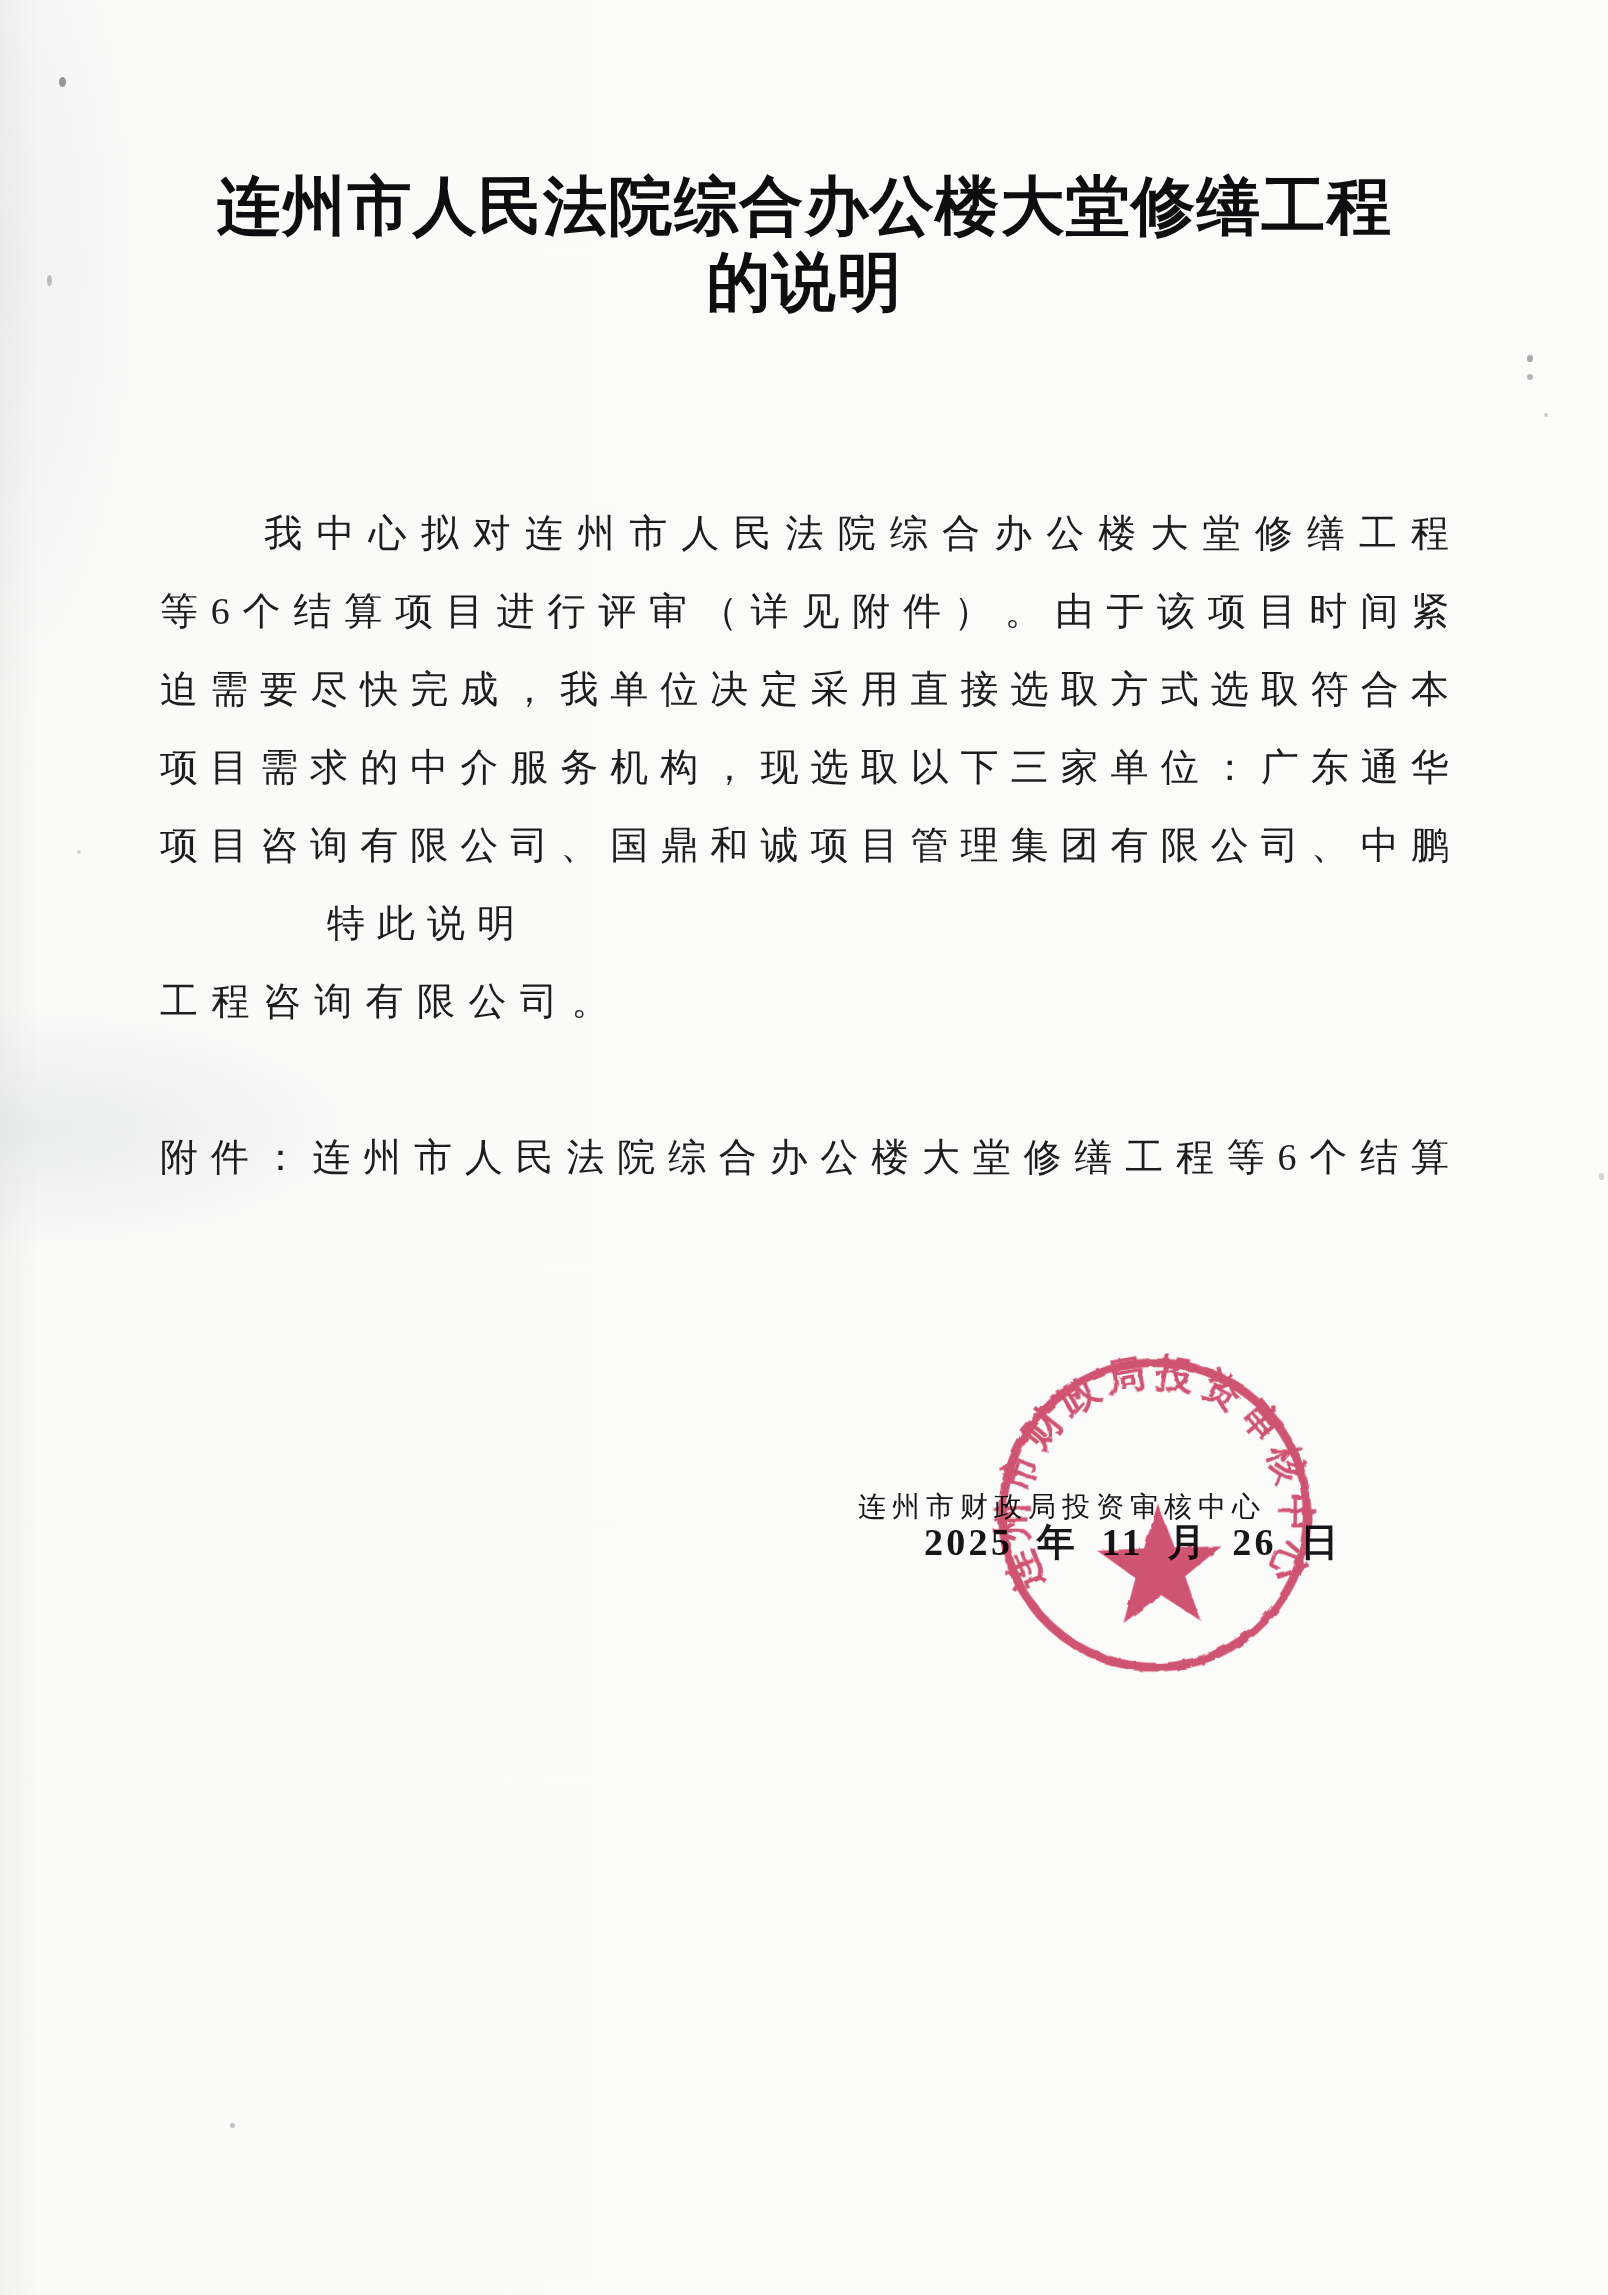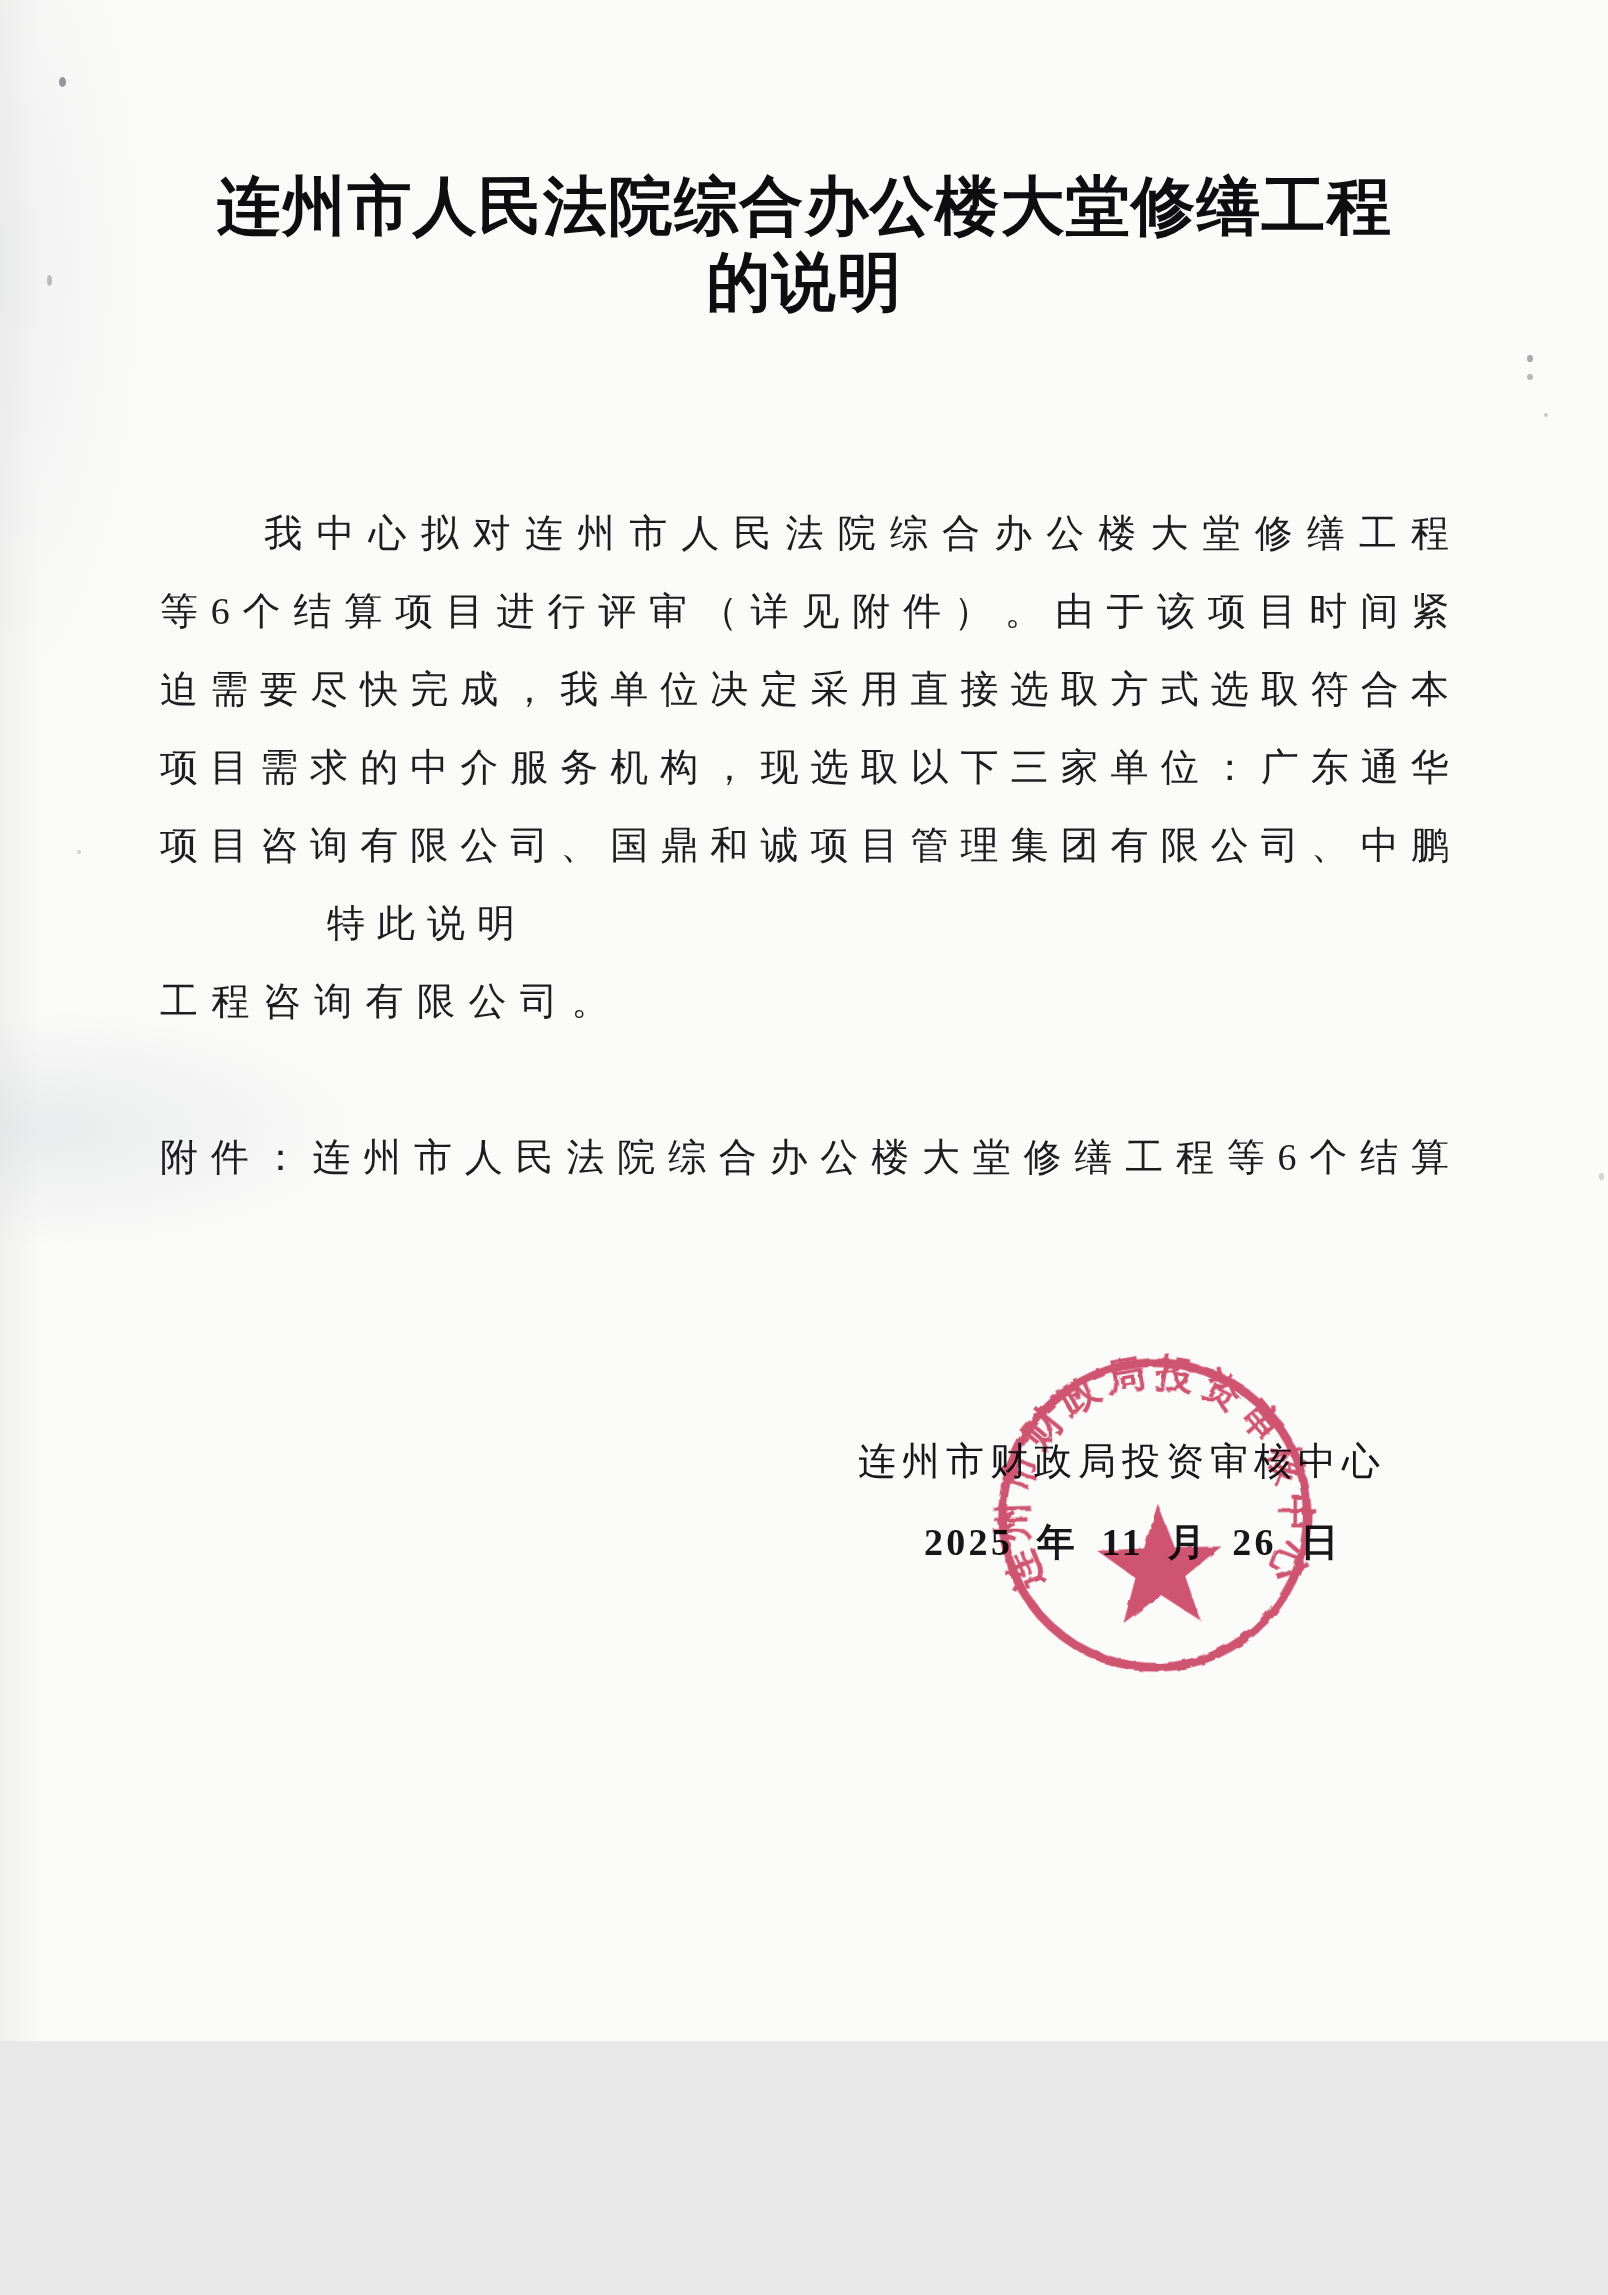--- a/index.html
+++ b/index.html
@@ -1,18 +1,18 @@
 <!DOCTYPE html>
 <html style="font-size:10.7px"><head>
 <meta charset="utf-8">
 <style>
   html,body{margin:0;padding:0;background:#e8e8e8;}
   .page{
     position:relative;
-    width:1609px;height:2041px;
+    width:1609px;height:2295px;
     background:
       radial-gradient(ellipse 468px 174px at 40px 1129px, rgba(205,208,212,.35), rgba(205,208,212,0) 70%),
       radial-gradient(ellipse 200px 601px at 0px 267px, rgba(210,212,215,.25), rgba(210,212,215,0) 75%),
       linear-gradient(90deg,#f1f1f0 0px,#fafaf9 40px,#fbfbfa 100%);
     overflow:hidden;
     font-family:"Liberation Serif",serif;
     color:#1b1b1d;
   }
 
   
@@ -33,22 +33,22 @@
     color:#1d1d20;
   }
   .line{height:78px;white-space:nowrap;}
   .line.fill{display:flex;justify-content:space-between;white-space:normal;}
   .line.plain{letter-spacing:13.4px;}
   .line.closing{letter-spacing:12px;padding-left:167px;}
   .line.spacer{height:78px;}
 
   
   .sig-org{
-    position:absolute;left:858px;top:1436px;
-    font-size:38px;letter-spacing:6px;white-space:nowrap;color:#17171a;
+    position:absolute;left:858px;top:1488px;
+    font-size:28px;letter-spacing:6px;white-space:nowrap;color:#17171a;
   }
   .sig-date{
     position:absolute;left:924px;top:1517px;
     font-size:38px;letter-spacing:3.3px;word-spacing:10.7px;white-space:nowrap;color:#17171a;font-weight:bold;
   }
 
   
   .seal{
     position:absolute;left:988px;top:1352px;width:334px;height:334px;
     mix-blend-mode:multiply;opacity:.9;

